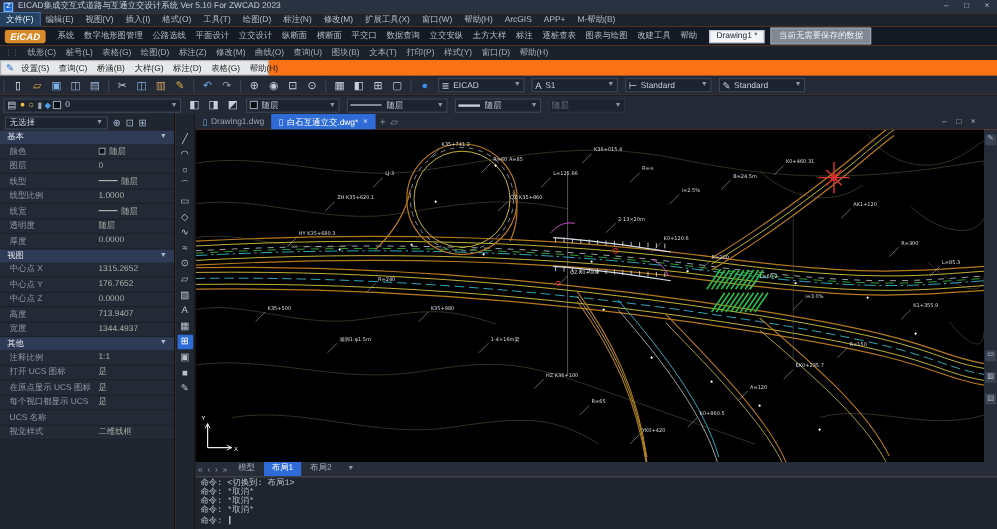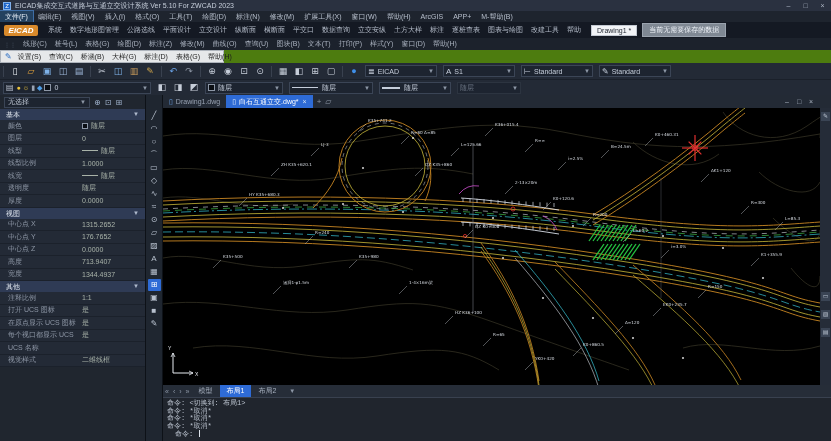--- a/index.html
+++ b/index.html
@@ -1,18 +1,18 @@
 <!DOCTYPE html>
 <html><head>
 <meta charset="utf-8">
 <style>
   html,body{margin:0;padding:0;background:#0d1117;}
   *{box-sizing:border-box;}
   .app{position:relative;width:831px;height:441px;overflow:hidden;
-       background:#4d7c0f;font-family:"Liberation Sans","DejaVu Sans",sans-serif;
+       background:#f97316;font-family:"Liberation Sans","DejaVu Sans",sans-serif;
        -webkit-font-smoothing:antialiased;}
   
   .titlebar{position:absolute;left:0;top:0;width:831px;height:11px;background:#2a3140;
             color:#c5cdd9;font-size:7px;line-height:11px;display:flex;align-items:center;}
   .appicon{width:8px;height:8px;margin:0 4px 0 3px;background:#1d64c8;border:1px solid #7fb0ec;
            color:#fff;font-size:6px;line-height:6px;text-align:center;}
   .wctrl{margin-left:auto;display:flex;}
   .wctrl span{width:17px;text-align:center;color:#aeb6c4;font-size:7px;cursor:default;}
   
   .menubar{position:absolute;left:0;top:11px;width:831px;height:11px;background:#1e242e;
@@ -96,21 +96,21 @@
               display:flex;align-items:center;font-size:7px;color:#8d97a6;}
   .layouttabs .nav{padding:0 2px;font-size:7px;}
   .ltab{padding:0 7px;height:12px;line-height:12px;color:#a6afbd;}
   .ltab.active{background:#2e6bd6;color:#fff;}
   .layouttabs .carr{margin-left:6px;font-size:6px;}
   
   .cmd{position:absolute;left:163px;top:397px;width:668px;height:44px;background:#20252d;
        border-top:1px solid #39414f;font-family:"Liberation Mono","DejaVu Sans Mono",monospace;
        font-size:7px;color:#b9c1cd;padding:2px 4px;}
   .cmd .line{height:7.5px;line-height:7.5px;white-space:nowrap;}
-  .cmd .promptline{position:absolute;left:12px;bottom:3px;height:8px;line-height:8px;text-align:center;}
+  .cmd .promptline{position:absolute;left:4px;bottom:3px;height:8px;line-height:8px;text-align:center;}
   .cursor{display:inline-block;width:1px;height:7px;background:#dde3ea;vertical-align:-1px;margin-left:2px;}
 </style>
 </head>
 <body>
 
 <div class="app">
 
   <div class="titlebar">
     <span class="appicon">Z</span>
     <span>EICAD集成交互式道路与互通立交设计系统 Ver 5.10 For ZWCAD 2023</span>

